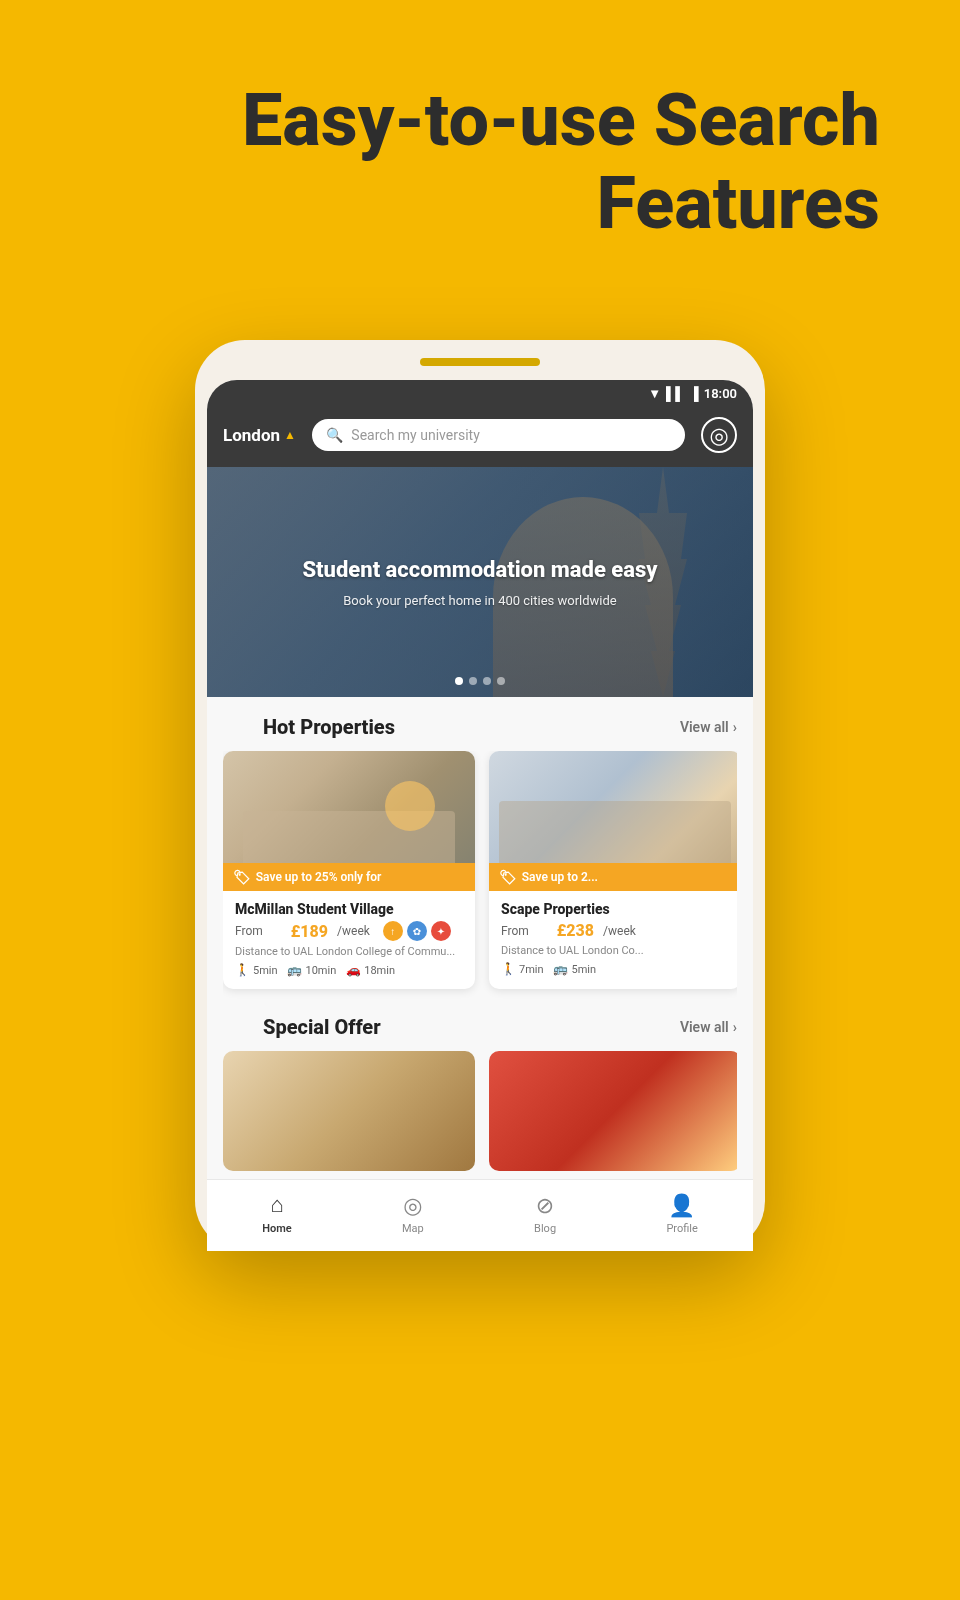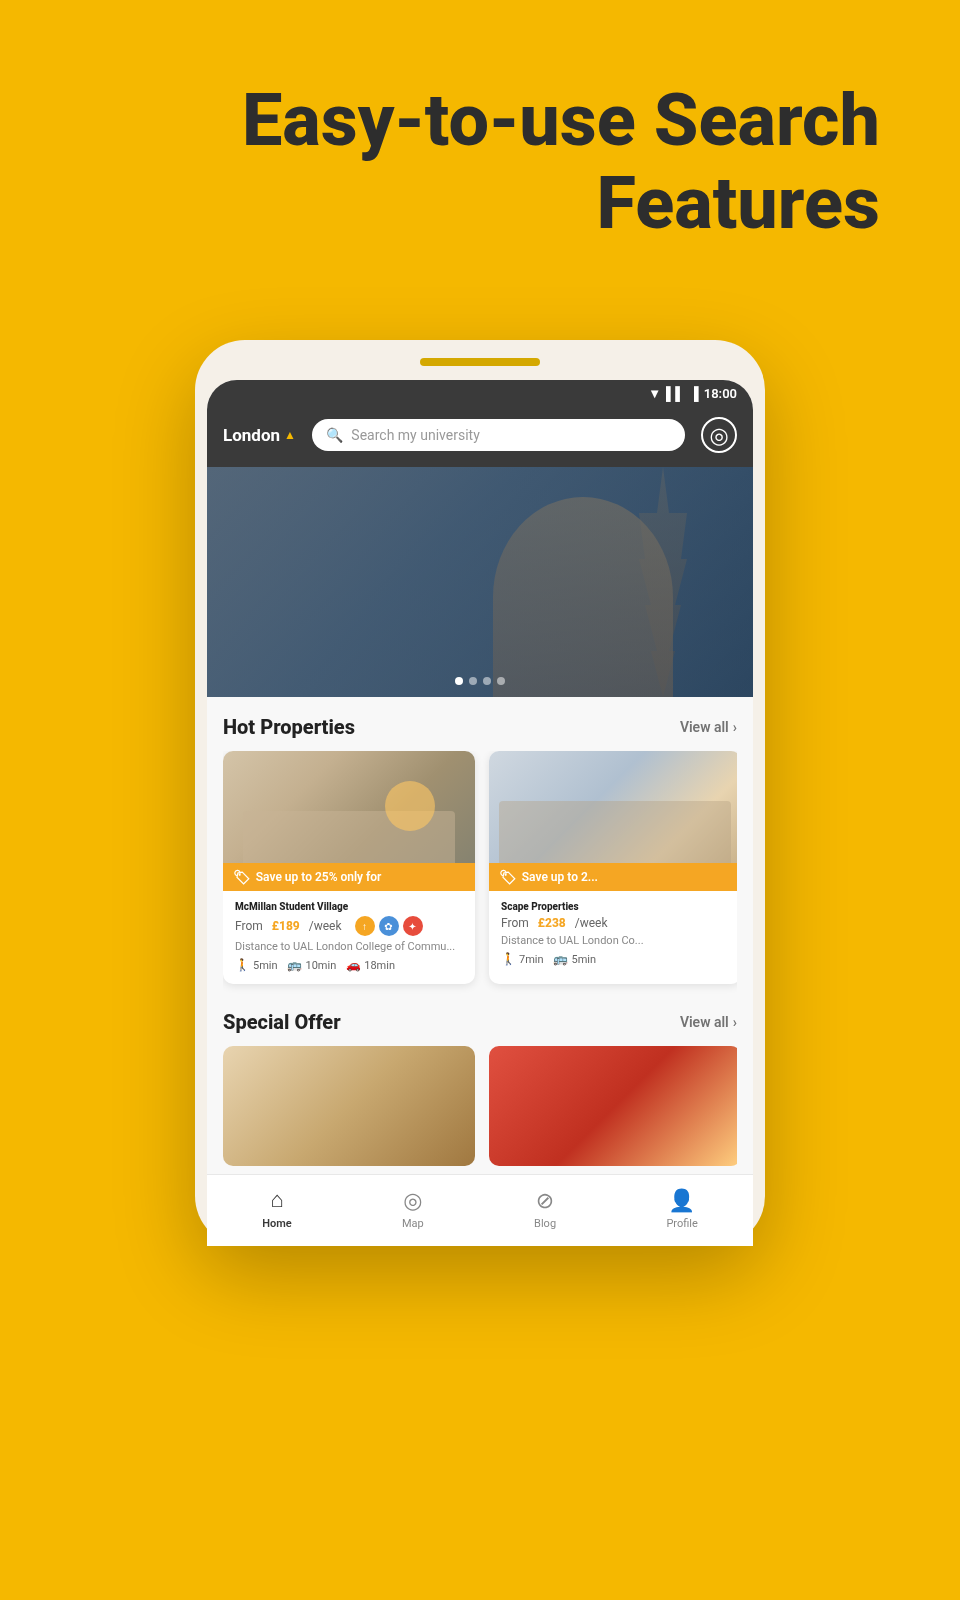--- a/index.html
+++ b/index.html
@@ -218,20 +218,21 @@
     .section-header {
       display: flex;
       justify-content: space-between;
       align-items: center;
       padding: 18px 0 12px 0;
     }
     .section-title {
       font-size: 20px;
       font-weight: 800;
       color: #222;
+      margin-left: 40px;
     }
     .view-all-link {
       color: #737373;
       font-size: 14px;
       font-weight: 600;
       display: flex;
       align-items: center;
       gap: 4px;
     }
     .chevron-right {
@@ -314,34 +315,34 @@
       padding: 6px 10px;
       display: flex;
       align-items: center;
       gap: 5px;
     }
     .tag-icon { font-size: 14px; }
     .property-info {
       padding: 10px 12px 12px;
     }
     .property-name {
-      font-size: 10px;
+      font-size: 14px;
       font-weight: 800;
       color: #222;
       margin-bottom: 4px;
     }
     .property-price-row {
       display: flex;
       align-items: center;
       gap: 9px;
       margin-bottom: 4px;
       flex-wrap: wrap;
     }
     .price-from { font-size: 12px; color: #666; }
-    .price-amount { font-size: 12px; font-weight: 800; color: #F5A623; }
+    .price-amount { font-size: 16px; font-weight: 800; color: #F5A623; margin-left: 19px; }
     .price-per { font-size: 12px; color: #666; }
     .offer-badges { display: flex; gap: 4px; margin-left: 4px; }
     .offer-badge {
       width: 20px; height: 20px;
       border-radius: 50%;
       font-size: 10px;
       display: flex; align-items: center; justify-content: center;
     }
     .badge-orange { background: #F5A623; color: #fff; }
     .badge-blue { background: #4A90D9; color: #fff; }
@@ -453,20 +454,24 @@
       <div class="headset-icon">
         <span>◎</span>
       </div>
     </div>
 
     <div class="banner">
       <div class="banner-image-placeholder"></div>
       <div class="eiffel-decor"></div>
       <div class="person-decor"></div>
       <div class="banner-bg"></div>
+      <div class="banner-text">
+        <div class="banner-title">Student accommodation made easy</div>
+        <div class="banner-subtitle">Book your perfect home in 400 cities worldwide</div>
+      </div>
       <div class="banner-dots">
         <div class="dot active"></div>
         <div class="dot"></div>
         <div class="dot"></div>
         <div class="dot"></div>
       </div>
     </div>
 
     <div class="content-area">
       <div class="section-header">

